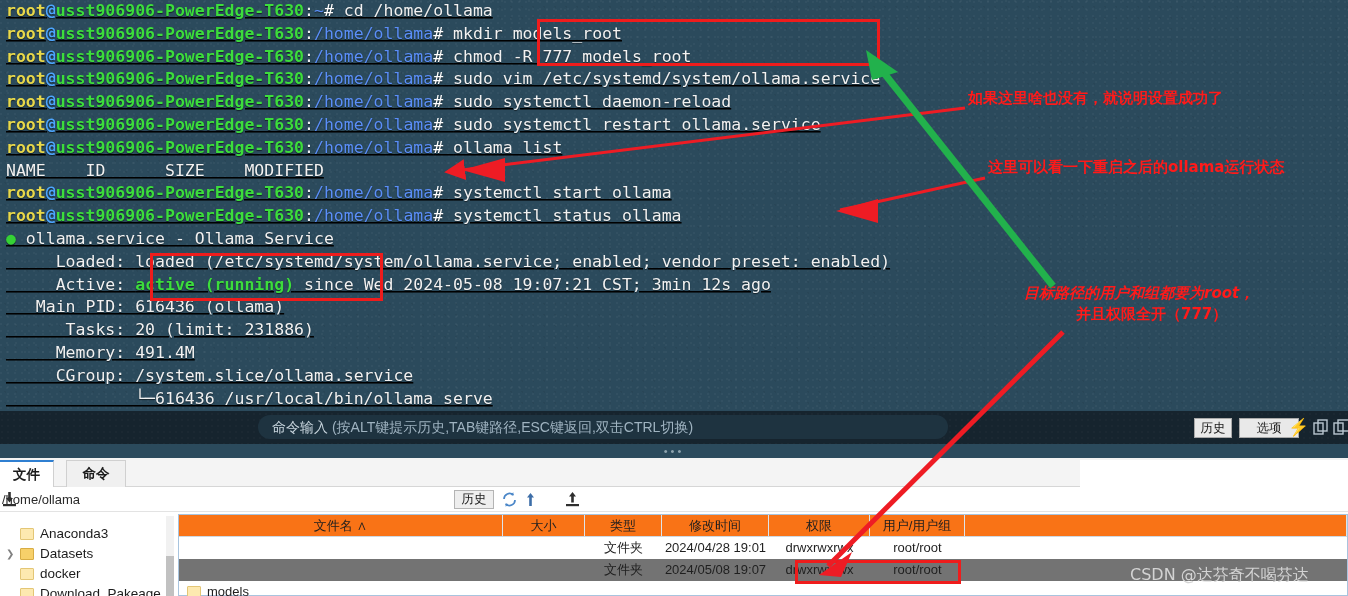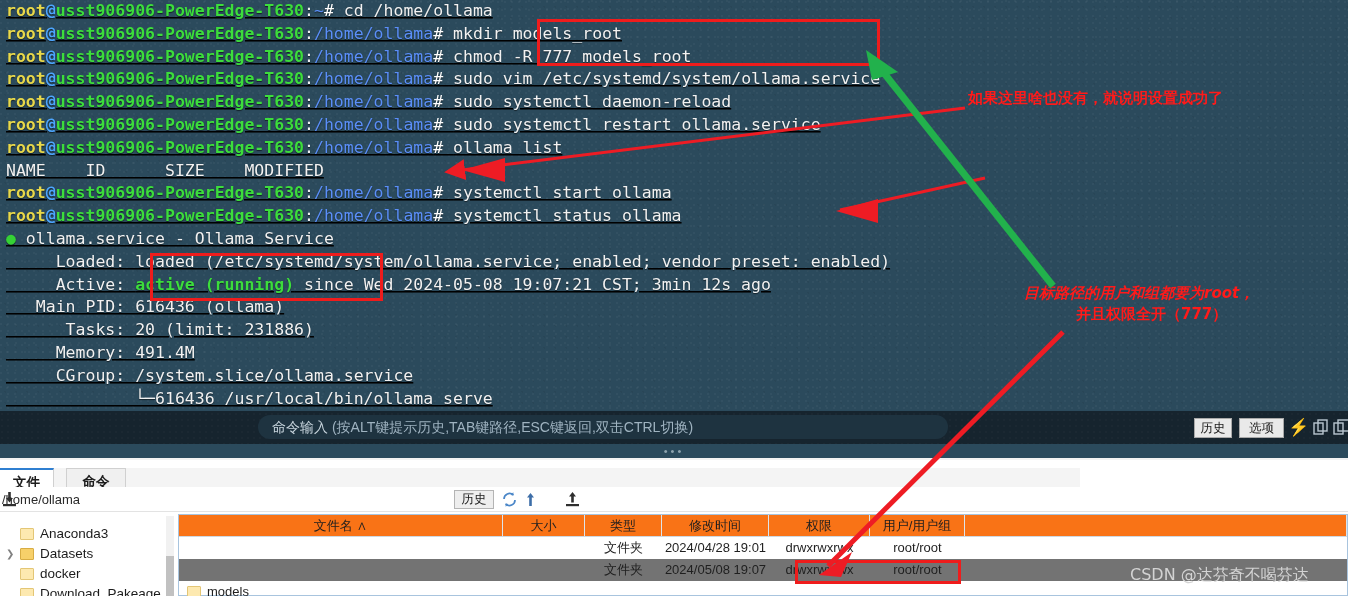--- a/index.html
+++ b/index.html
@@ -65,21 +65,21 @@
     position: absolute; top: 7px; height: 20px;
     background: #e9e9e9;
     border: 1px solid #a9a9a9;
     color: #202020;
     font-size: 12.5px;
     line-height: 18px;
     text-align: center;
     padding: 0 5px;
   }
   #btn-history { left: 1194px; width: 38px; }
-  #btn-options { left: 1239px; width: 45px; }
+  #btn-options { left: 1239px; width: 60px; }
   .cmd-icon { position: absolute; top: 6px; height: 22px; width: 22px; }
   #icon-bolt { left: 1288px; color: #2fd62f; font-size: 17px; line-height: 22px; text-align: center; }
   #icon-copy1 { left: 1310px; }
   #icon-copy2 { left: 1330px; }
 
   
   #splitter {
     position: absolute; left: 0; top: 444px; width: 1348px; height: 14px;
     background: #2b4a5c;
   }
@@ -91,21 +91,21 @@
     position: absolute; left: 0; top: 458px; width: 1348px; height: 2px;
     background: #f2f2f2;
   }
 
   
   #filemgr {
     position: absolute; left: 0; top: 460px; width: 1348px; height: 136px;
     background: #ffffff;
   }
   #tabstrip {
-    position: absolute; left: 0; top: 8px; width: 1080px; height: 27px;
+    position: absolute; left: 0; top: 0; width: 1080px; height: 27px;
     background: #f4f4f4; border-bottom: 1px solid #d6d6d6;
   }
   .tab {
     position: absolute; top: 0; height: 27px;
     font-size: 13.5px; font-weight: bold; color: #1c1c1c;
     text-align: center; line-height: 26px;
     background: #ffffff;
   }
   #tab-files { left: 0; width: 54px; border-top: 2px solid #2f7fd1; border-right: 1px solid #d0d0d0; }
   #tab-cmds  { left: 56px; width: 60px; background: #f0f0f0; border: 1px solid #d0d0d0; border-bottom: none; margin-left: 10px; }
@@ -307,20 +307,21 @@
             <div class="td col-mtime center">2024/05/08 19:07</div>
             <div class="td col-perm center">drwxrwxrwx</div>
             <div class="td col-owner center">root/root</div>
             <div class="td col-rest"></div>
           </div>
         </div>
     </div>
   </div>
 
   <div class="anno-text" id="anno-success" style="left:968px; top:88px;">如果这里啥也没有，就说明设置成功了</div>
+  <div class="anno-text" id="anno-status" style="left:988px; top:157px;">这里可以看一下重启之后的ollama运行状态</div>
   <div class="anno-text" id="anno-perm1" style="left:1024px; top:283px;font-style:italic;">目标路径的用户和组都要为root，</div>
   <div class="anno-text" id="anno-perm2" style="left:1076px; top:304px;">并且权限全开（777）</div>
 
   <div class="redbox" id="box-mkdir" style="left:537px; top:19px; width:343px; height:47px;"></div>
   <div class="redbox" id="box-active" style="left:150px; top:253px; width:233px; height:48px;"></div>
   <div class="redbox" id="box-perm" style="left:795px; top:560px; width:166px; height:24px;"></div>
 
   <svg id="overlay-svg">
     <defs>
       <marker id="ah-red" markerWidth="7" markerHeight="7" refX="1" refY="3.5" orient="auto">

